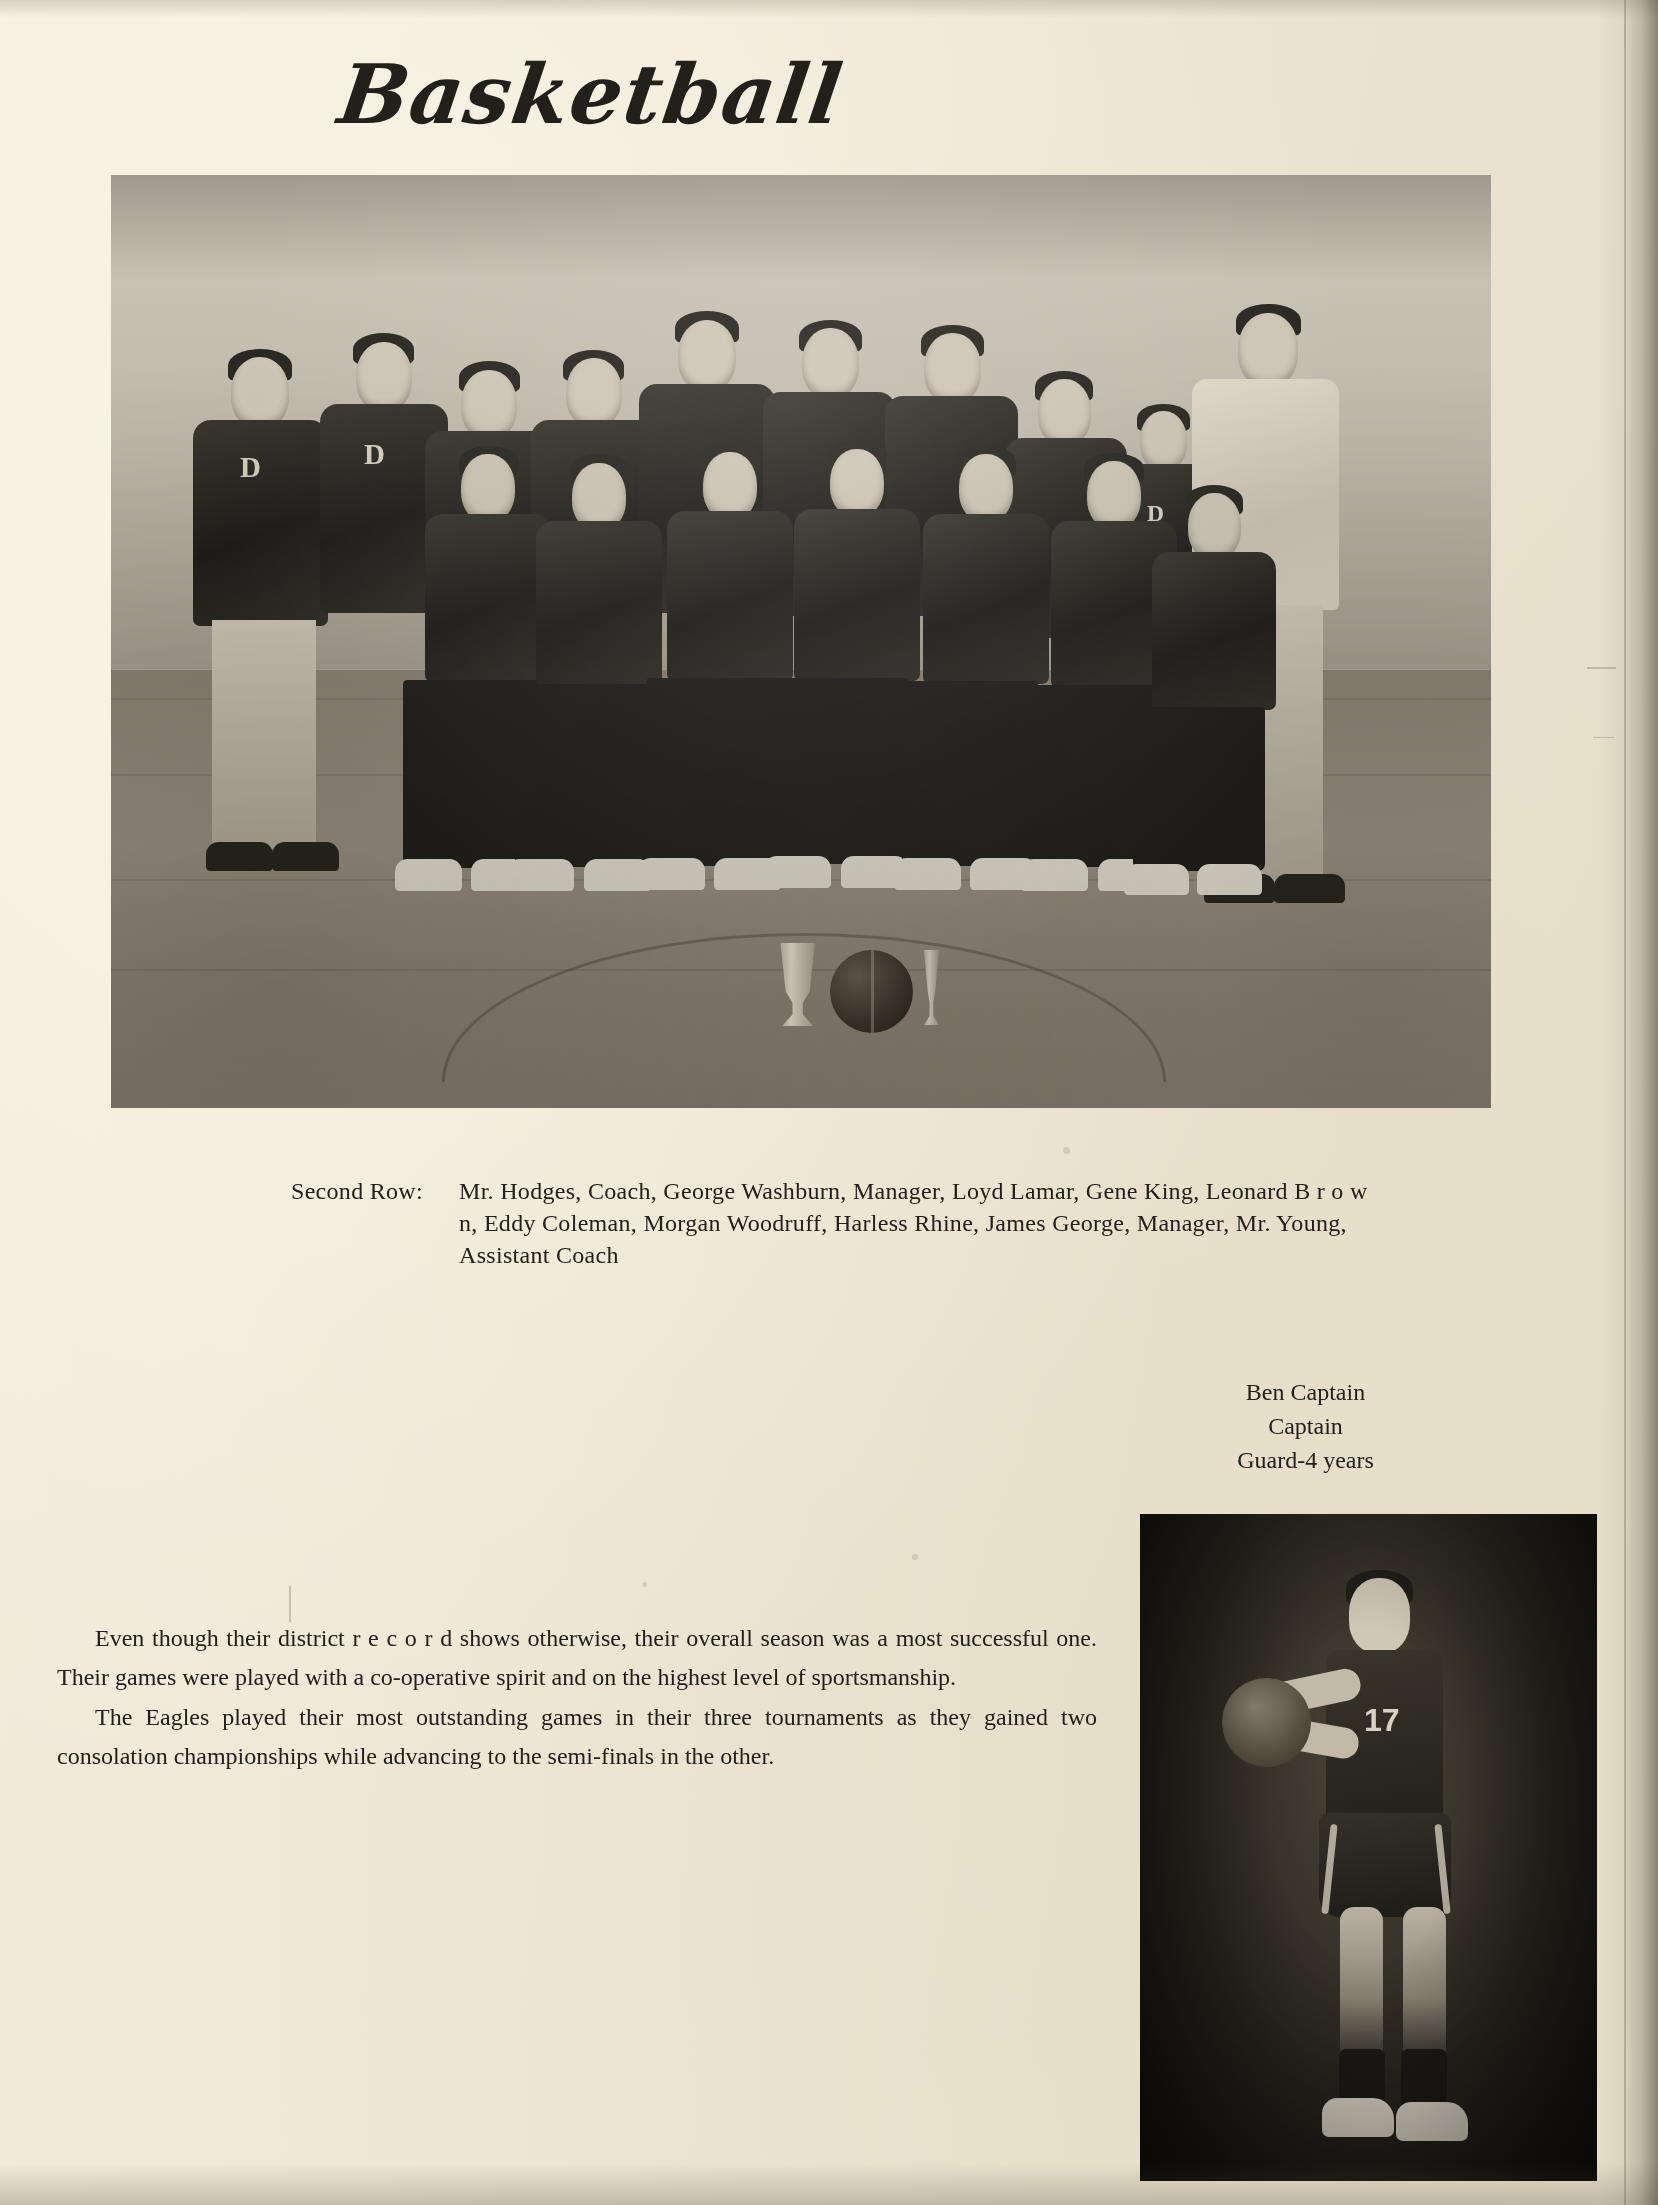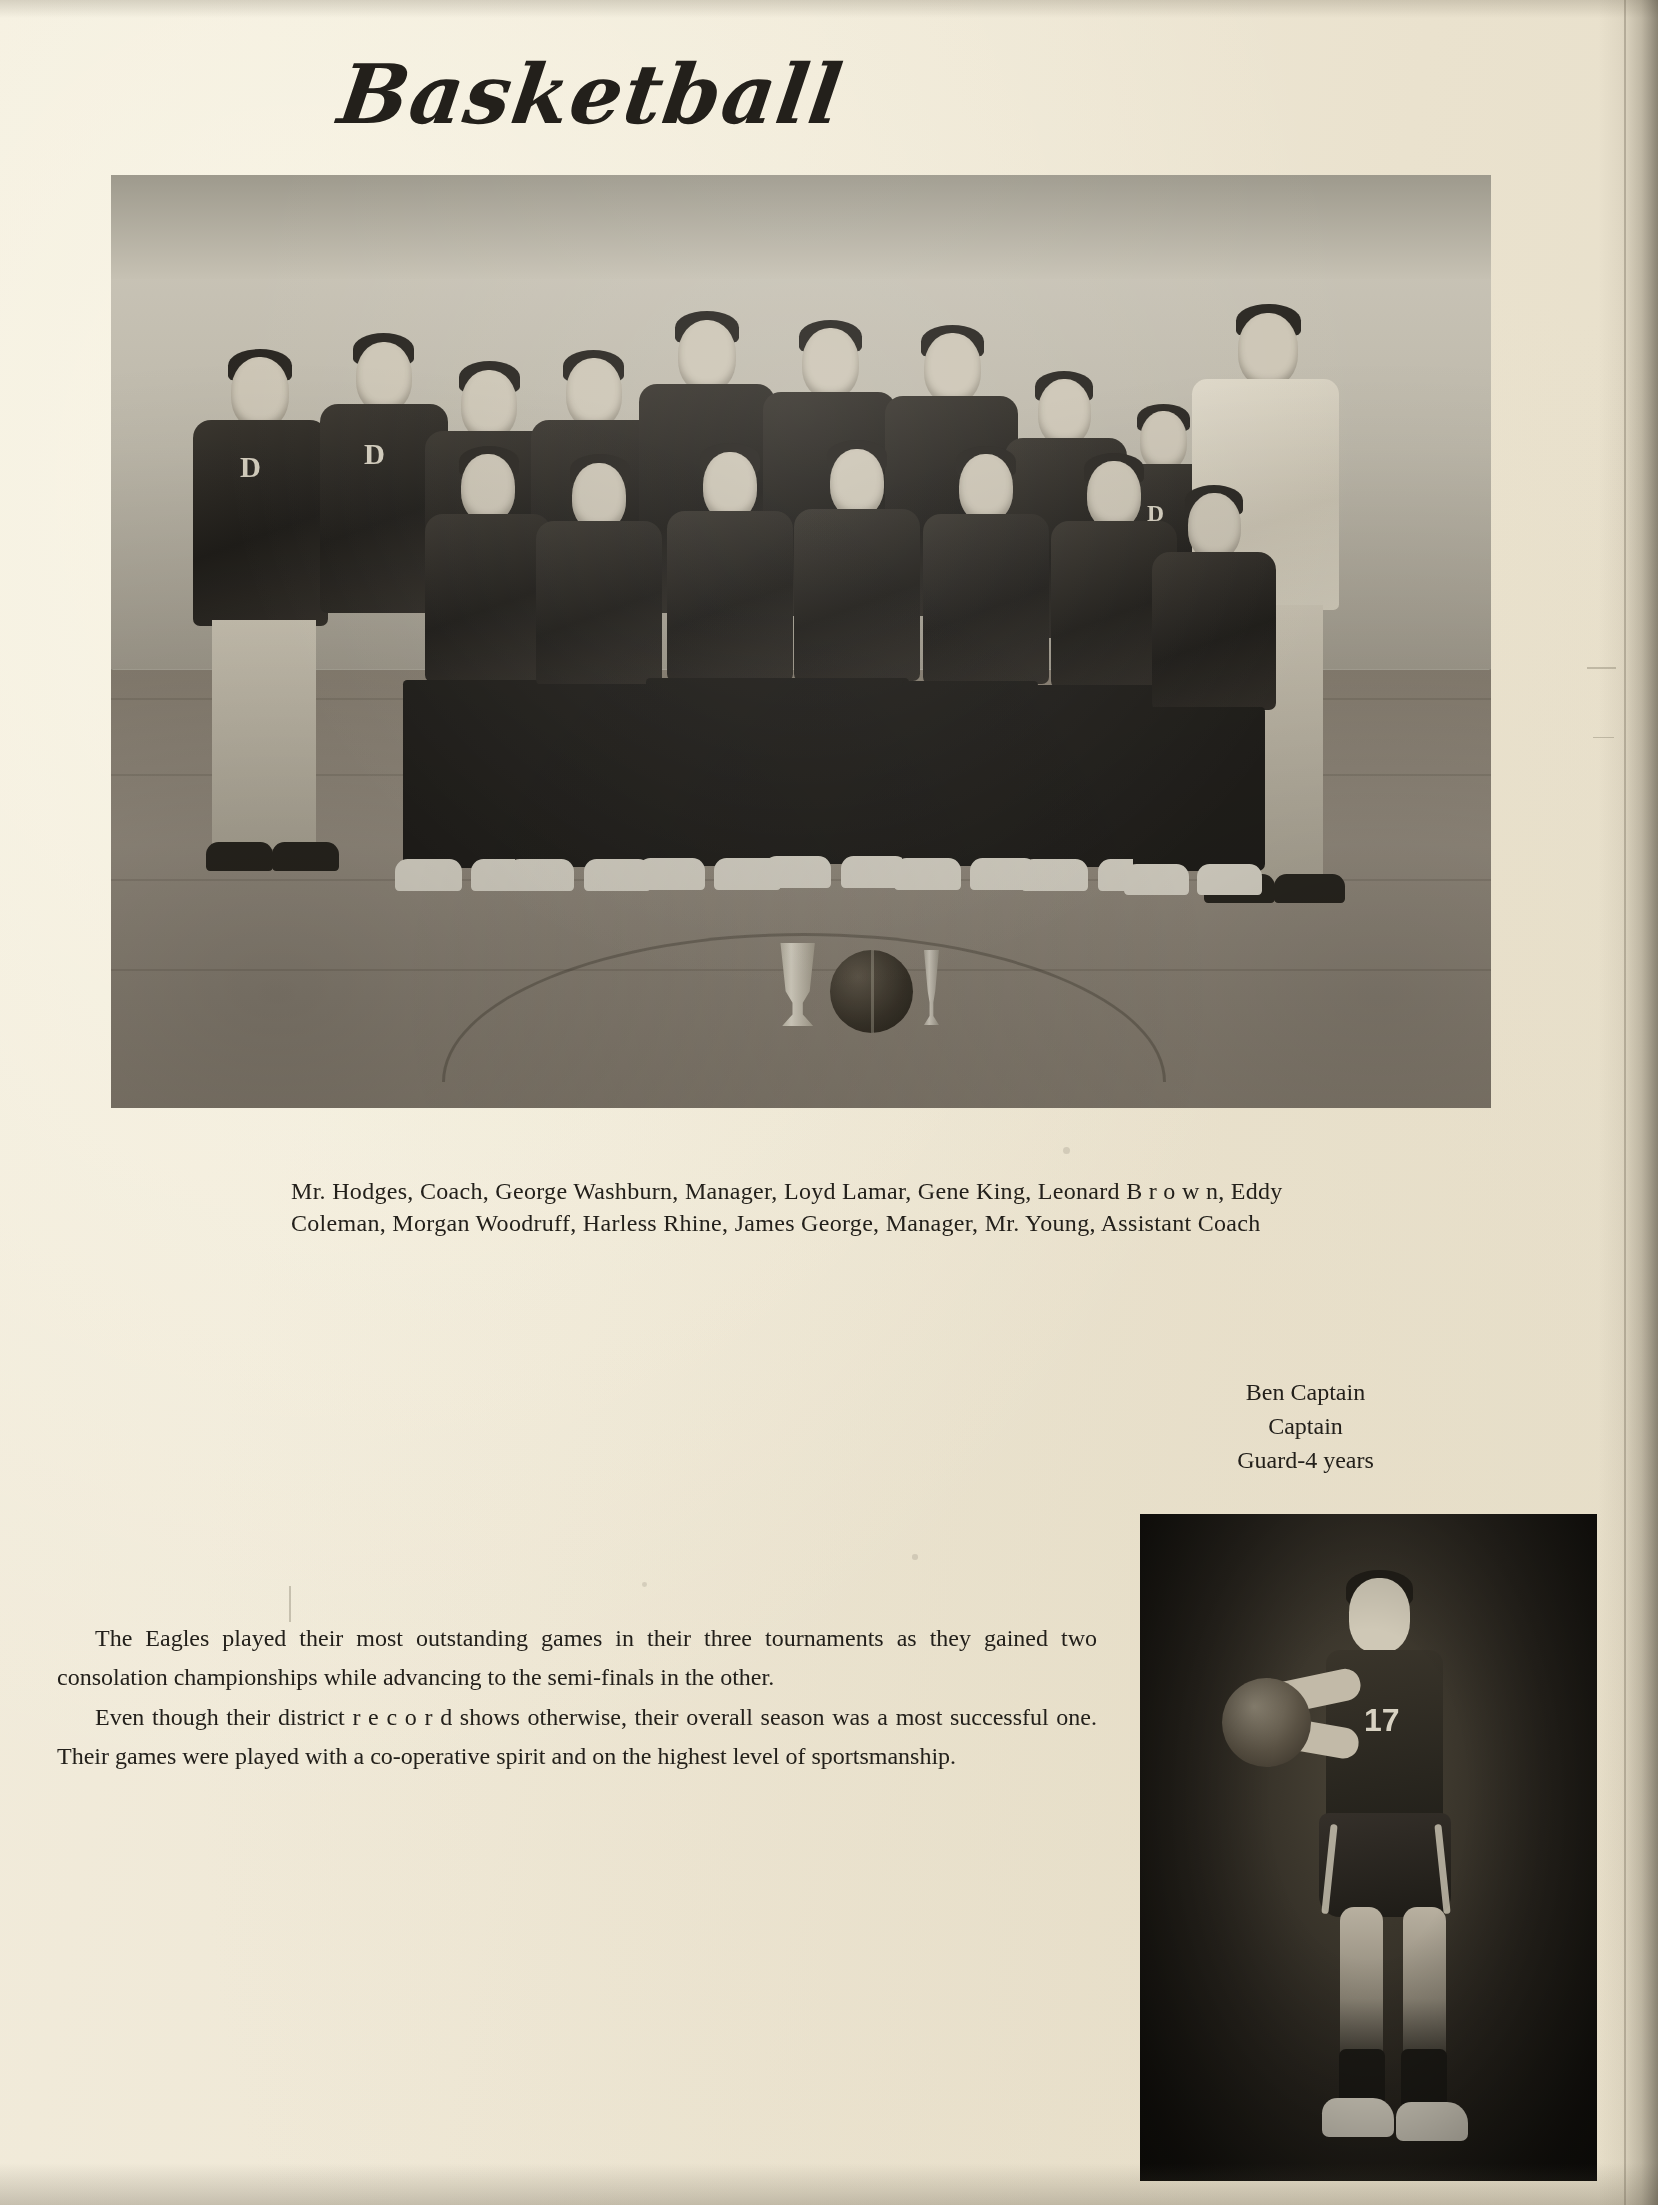--- a/index.html
+++ b/index.html
@@ -474,20 +474,21 @@
 
     <div class="trophy-cup"></div>
     <div class="ball"></div>
     <div class="trophy2"></div>
 
     <div class="photo-grain"></div>
   </div>
 
   <div class="roster">
     <div class="roster-row">
+      <div class="roster-label">Second Row:</div>
       <div class="roster-names">Mr. Hodges, Coach, George Washburn, Manager, Loyd Lamar, Gene King, Leonard B r o w n, Eddy Coleman, Morgan Woodruff, Harless Rhine, James George, Manager, Mr. Young, Assistant Coach</div>
     </div>
   </div>
 
   <div class="captain">
     <div>Ben Captain</div>
     <div>Captain</div>
     <div>Guard-4 years</div>
   </div>
 
@@ -505,22 +506,22 @@
     <div class="ap-leg" style="left:200px; top:393px;"></div>
     <div class="ap-leg" style="left:263px; top:393px;"></div>
     <div class="ap-sock" style="left:199px; top:535px;"></div>
     <div class="ap-sock" style="left:261px; top:535px;"></div>
     <div class="ap-shoe" style="left:182px; top:584px;"></div>
     <div class="ap-shoe" style="left:256px; top:588px;"></div>
     <div class="ap-vignette"></div>
   </div>
 
   <div class="article">
+    <p>Even though their district r e c o r d shows otherwise, their overall season was a most successful one.  Their games were played with a co-operative spirit and on the highest level of sportsmanship.</p>
     <p>The Eagles played their most outstanding games in their three tournaments as they gained two consolation championships while advancing to the semi-finals in the other.</p>
-    <p>Even though their district r e c o r d shows otherwise, their overall season was a most successful one.  Their games were played with a co-operative spirit and on the highest level of sportsmanship.</p>
   </div>
 
   <div class="smudge" style="left:1063px; top:1147px; width:7px; height:7px;"></div>
   <div class="smudge" style="left:912px; top:1554px; width:5.6px; height:5.6px;"></div>
   <div class="smudge" style="left:642px; top:1582px; width:4.9px; height:4.9px;"></div>
   <div class="hairline" style="left:289px; top:1586px; width:2.1px; height:36px;"></div>
   <div class="hairline" style="left:1587px; top:667px; width:29px; height:2.1px;"></div>
   <div class="hairline" style="left:1593px; top:737px; width:21px; height:1.4px;"></div>
 
   <div class="edge-top"></div>

